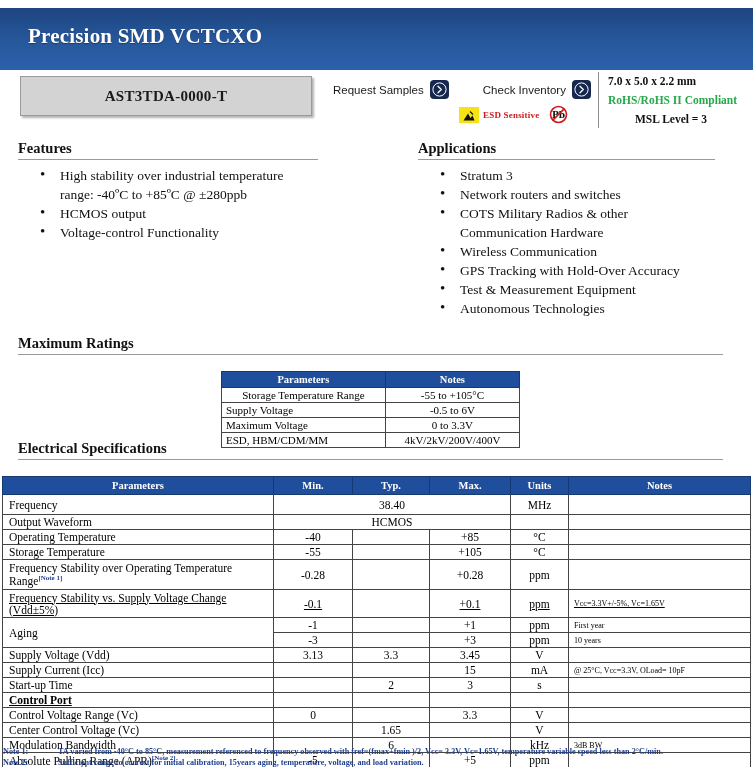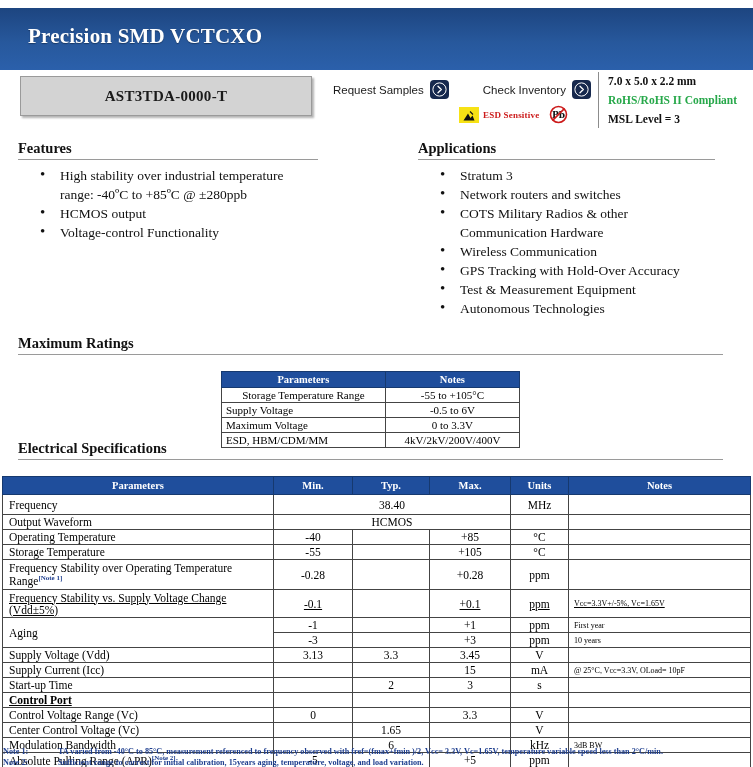--- a/index.html
+++ b/index.html
@@ -51,21 +51,21 @@
   .esd-text{font-family:"Liberation Serif",serif;font-weight:bold;font-size:9px;color:#cc1a1a;letter-spacing:.2px;}
   .pb-icon{width:21px;height:21px;position:relative;margin-left:5px;}
   .pb-icon svg{display:block;}
 
   
   .rdiv{position:absolute;left:598px;top:72px;width:1px;height:56px;background:#8c8c8c;}
   .rblock{position:absolute;left:608px;top:72px;line-height:19px;}
   .rblock div{font-weight:bold;font-size:11.5px;}
   .r-dim{color:#111;}
   .r-rohs{color:#27a84a;}
-  .r-msl{color:#111;}
+  .r-msl{color:#111;margin-left:27px;}
 
   
   .sec{position:absolute;}
   .sec-title{font-weight:bold;font-size:14.5px;color:#111;}
   .sec-rule{height:1px;background:#9a9a9a;margin-top:2px;}
 
   
   ul.bl{margin:6px 0 0 0;padding:0 0 0 22px;list-style:none;}
   ul.bl li{
     position:relative;font-size:13.5px;line-height:19px;color:#111;

